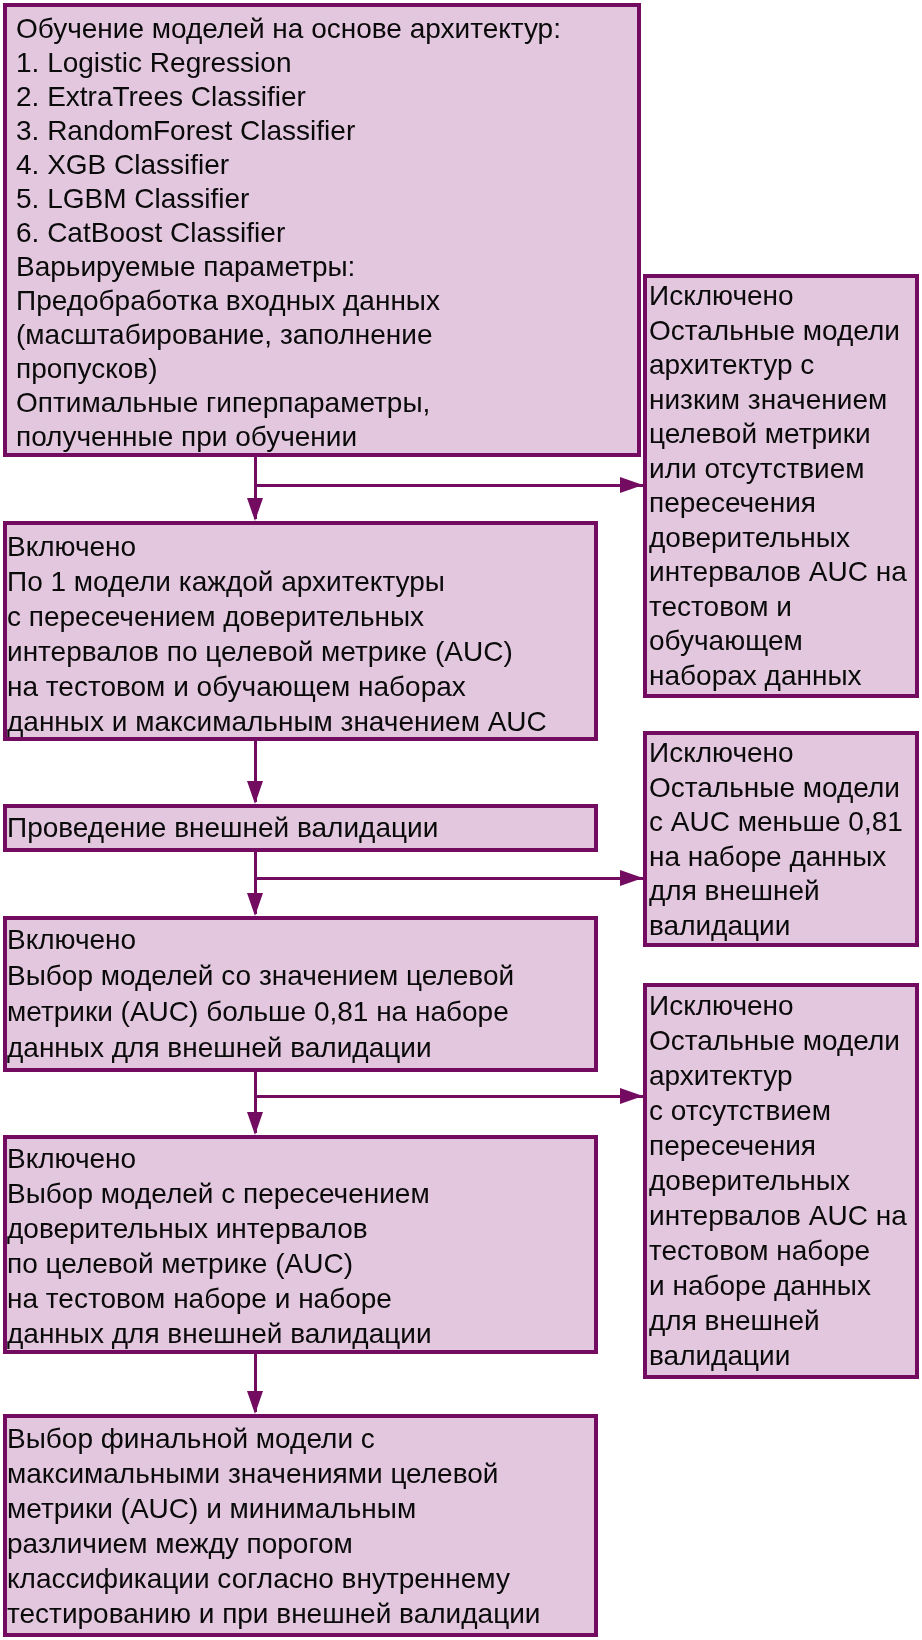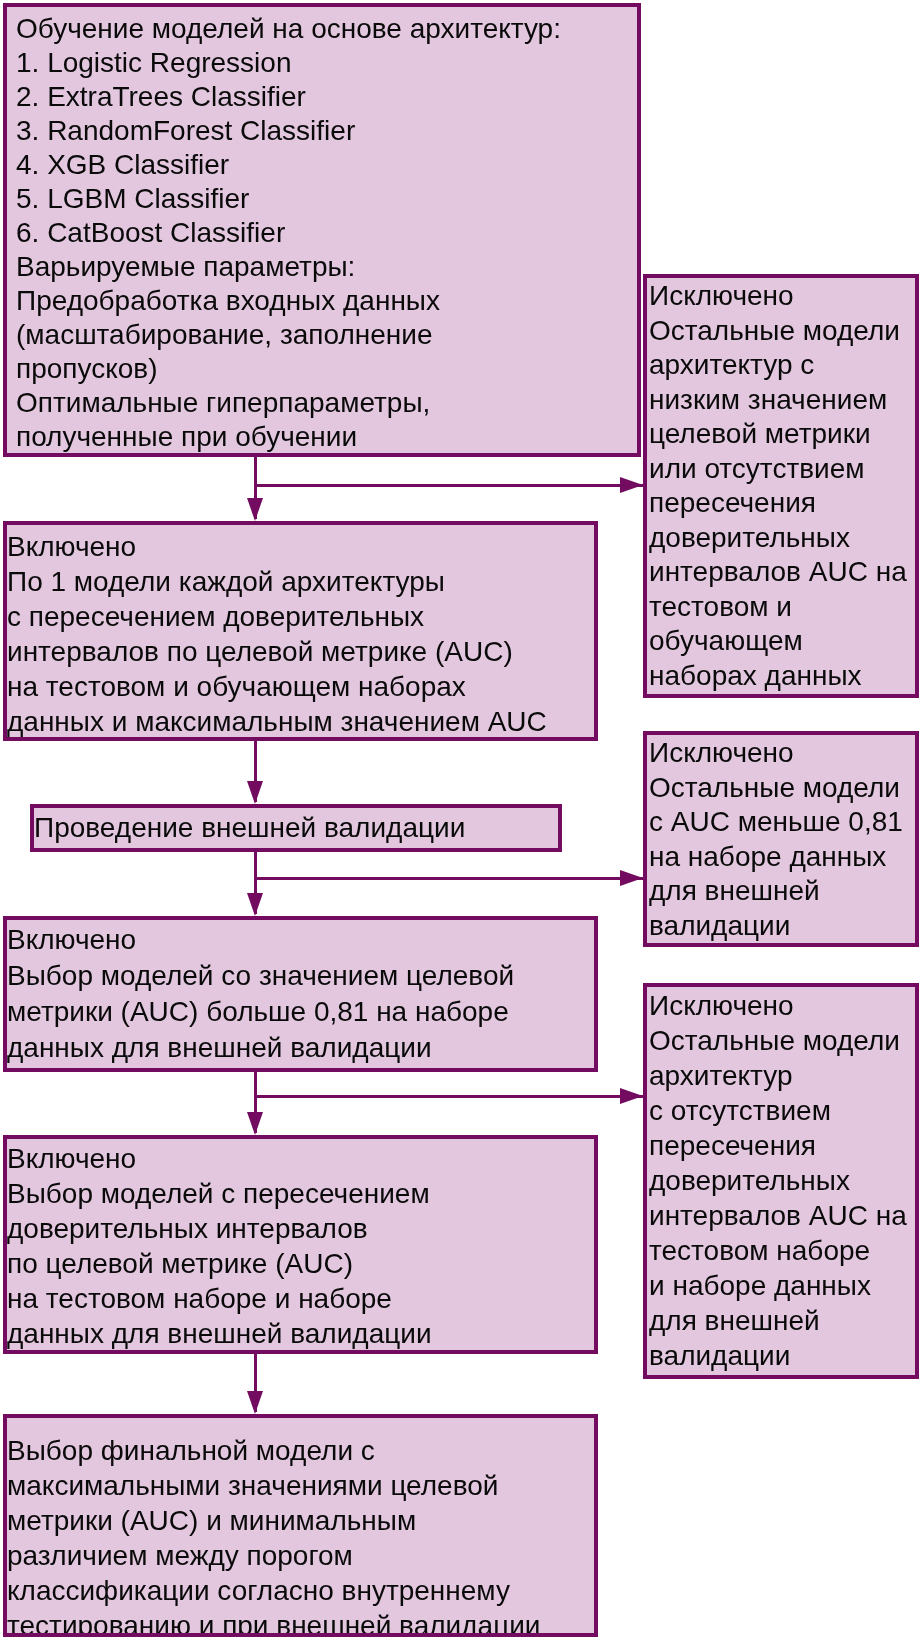--- a/index.html
+++ b/index.html
@@ -29,24 +29,24 @@
     font-size: 28px;
     text-align: left;
     white-space: pre-line;
     overflow: hidden;
   }
   .box.left-align { text-align: left; }
 
   
   #b-training { left: 3px;  top: 3px;    width: 638px; height: 454px; line-height: 34px; padding: 5px 8px 0 9px; }
   #b-incl1    { left: 3px;  top: 521px;  width: 595px; height: 220px; line-height: 35px; padding-top: 4px; }
-  #b-extval   { left: 3px;  top: 804px;  width: 532px; height: 48px;  line-height: 40px; margin-left: 27px; }
+  #b-extval   { left: 3px;  top: 804px;  width: 595px; height: 48px;  line-height: 40px; }
   #b-incl2    { left: 3px;  top: 916px;  width: 595px; height: 156px; line-height: 36px; padding-top: 2px; }
   #b-incl3    { left: 3px;  top: 1135px; width: 595px; height: 219px; line-height: 35px; padding-top: 2px; }
-  #b-final    { left: 3px;  top: 1414px; width: 595px; height: 223px; line-height: 35px; padding-top: 15px; }
+  #b-final    { left: 3px;  top: 1414px; width: 595px; height: 223px; line-height: 35px; padding-top: 3px; }
 
   
   #b-excl1 { left: 643px; top: 274px;  width: 276px; height: 424px; line-height: 34.5px; padding: 1px 2px 0 2px; }
   #b-excl2 { left: 643px; top: 731px;  width: 276px; height: 216px; line-height: 34.5px; padding: 1px 2px 0 2px; }
   #b-excl3 { left: 643px; top: 983px;  width: 276px; height: 396px; line-height: 35px;   padding: 1px 2px 0 2px; }
 
   
   .vline, .hline { position: absolute; background: var(--line); }
   .vline { width: 3px; left: 254px; }
   .hline { height: 3px; left: 254px; width: 389px; }

